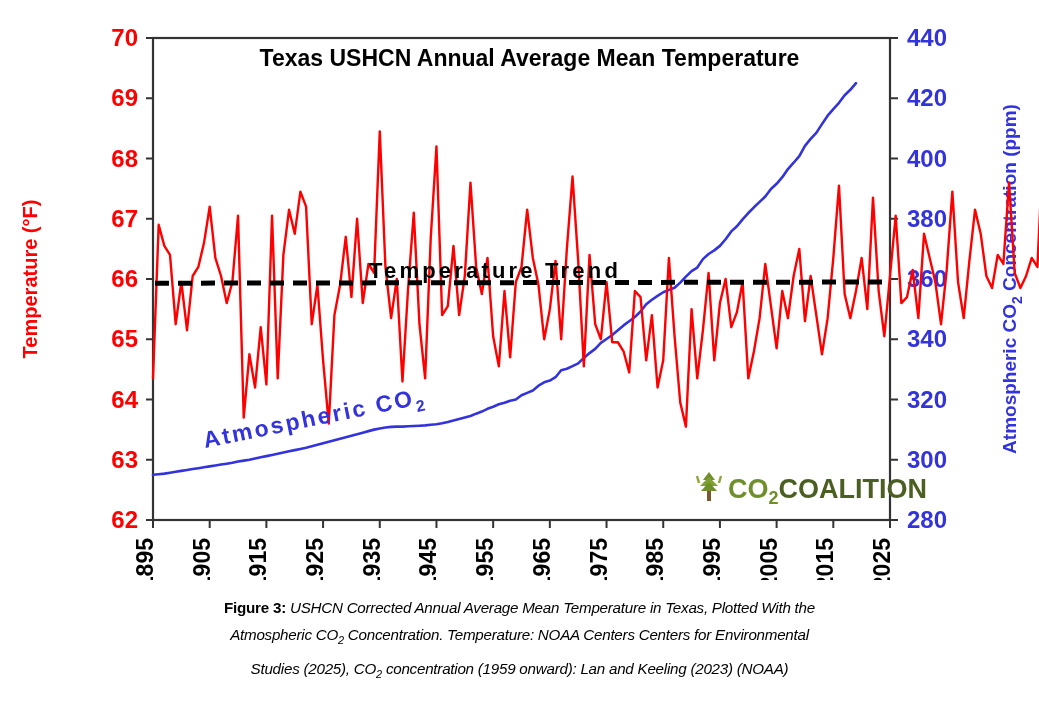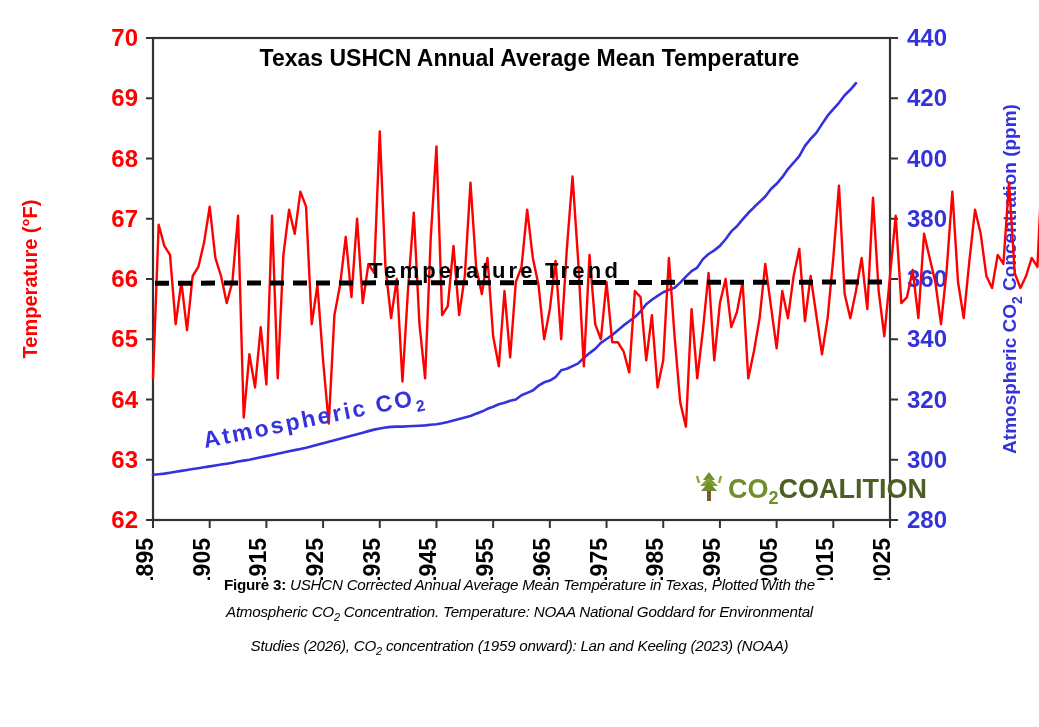--- a/index.html
+++ b/index.html
@@ -22,21 +22,21 @@
   }
   #chart-svg {
     position: absolute;
     left: 0; top: 0;
     width: 1039px;
     height: 580px;
   }
   .caption-block {
     position: absolute;
     left: 28px;
-    top: 571px;
+    top: 594px;
     width: 983px;
     text-align: center;
     font-family: "Liberation Sans", sans-serif;
     font-size: 15.2px;
     line-height: 27.4px;
     color: #000;
     font-style: italic;
     letter-spacing: -0.25px;
   }
   .caption-block b {
@@ -148,16 +148,16 @@
             <path d="M15 12 L7 21 L23 21 Z" fill="#6f8f2a"></path>
             <path d="M3 6 L5 13 M27 6 L25 13" stroke="#8aa83c" stroke-width="2.4" fill="none"></path>
           </g>
           <text x="34" y="28" font-family="&quot;Liberation Sans&quot;, sans-serif" font-size="27" font-weight="bold" fill="#6f8f2a">CO<tspan dy="6" font-size="18">2</tspan><tspan dy="-6" fill="#4c5f22">COALITION</tspan></text>
         </g>
       </g>
   </svg>
 
   <div class="caption-block">
     <div class="caption-line"><b>Figure 3:</b><span> USHCN Corrected Annual Average Mean Temperature in Texas, Plotted With the</span></div>
-    <div class="caption-line"><span>Atmospheric CO</span><sub>2</sub><span> Concentration. Temperature: NOAA National Goddard for Environmental</span></div>
-    <div class="caption-line"><span>Studies (2026), CO</span><sub>2</sub><span> concentration (1959 onward): Lan and Keeling (2023) (NOAA)</span></div>
+    <div class="caption-line"><span>Atmospheric CO</span><sub>2</sub><span> Concentration. Temperature: NOAA Centers Centers for Environmental</span></div>
+    <div class="caption-line"><span>Studies (2025), CO</span><sub>2</sub><span> concentration (1959 onward): Lan and Keeling (2023) (NOAA)</span></div>
   </div>
 </div>
 
 </body></html>

